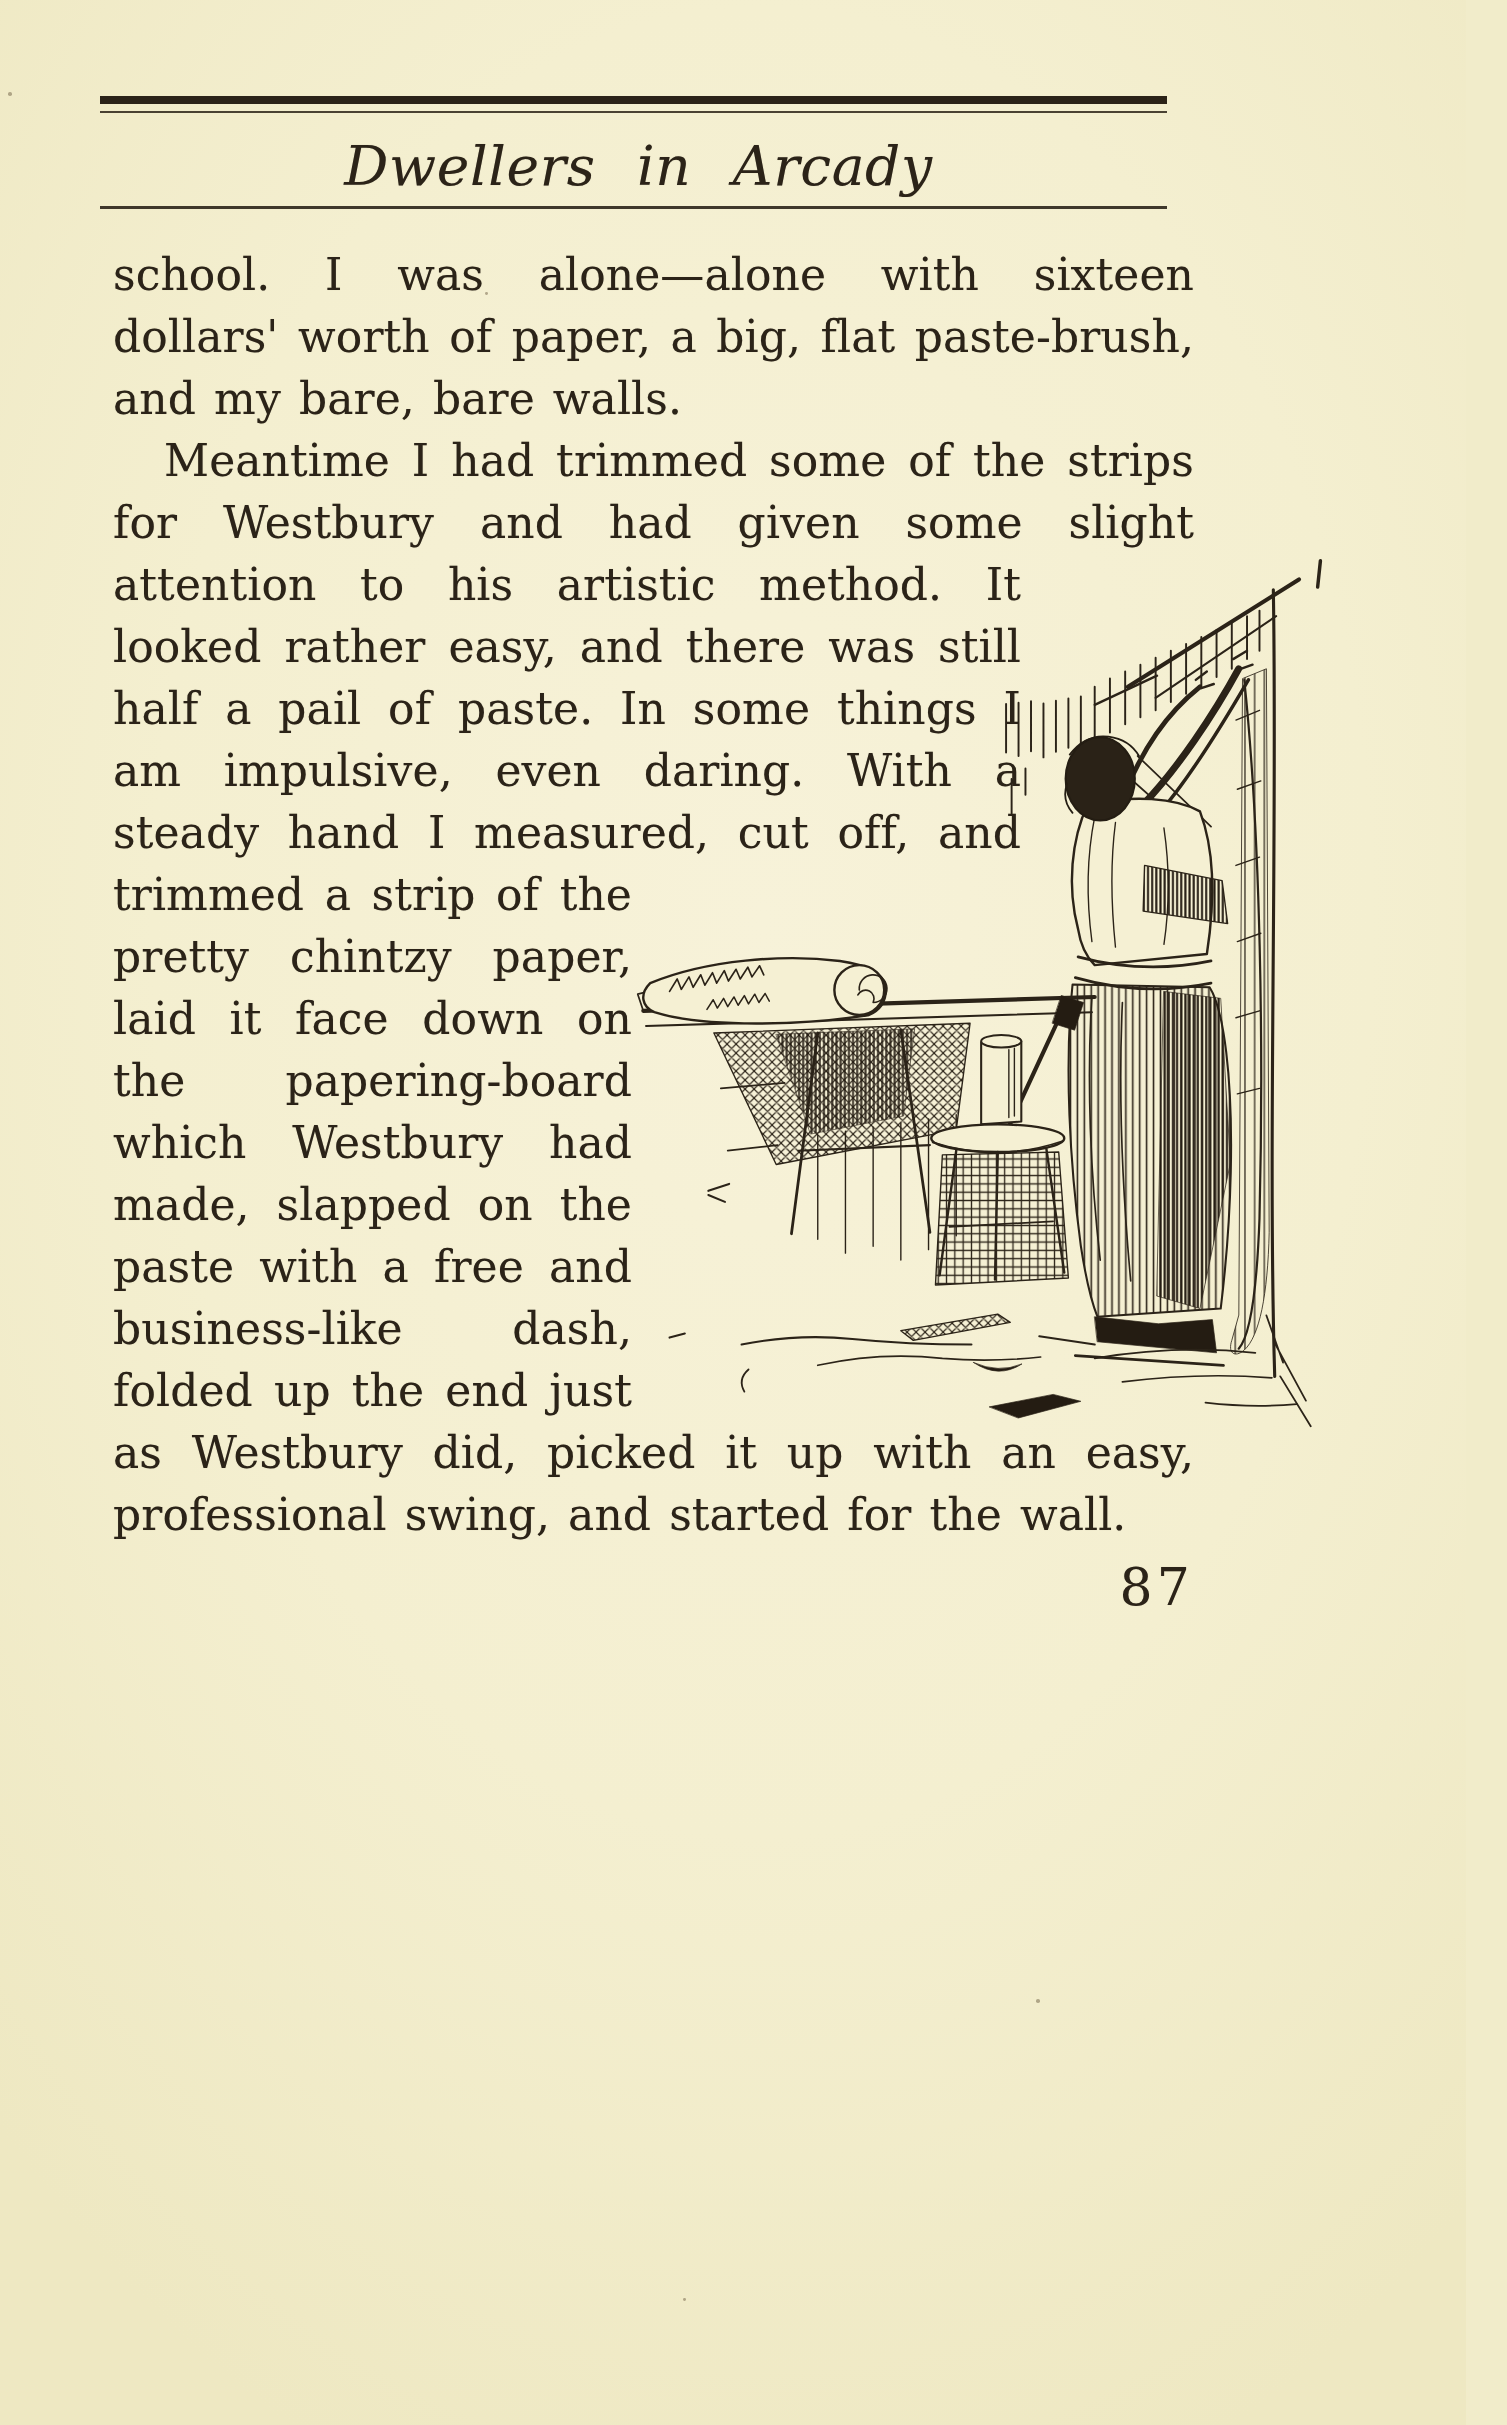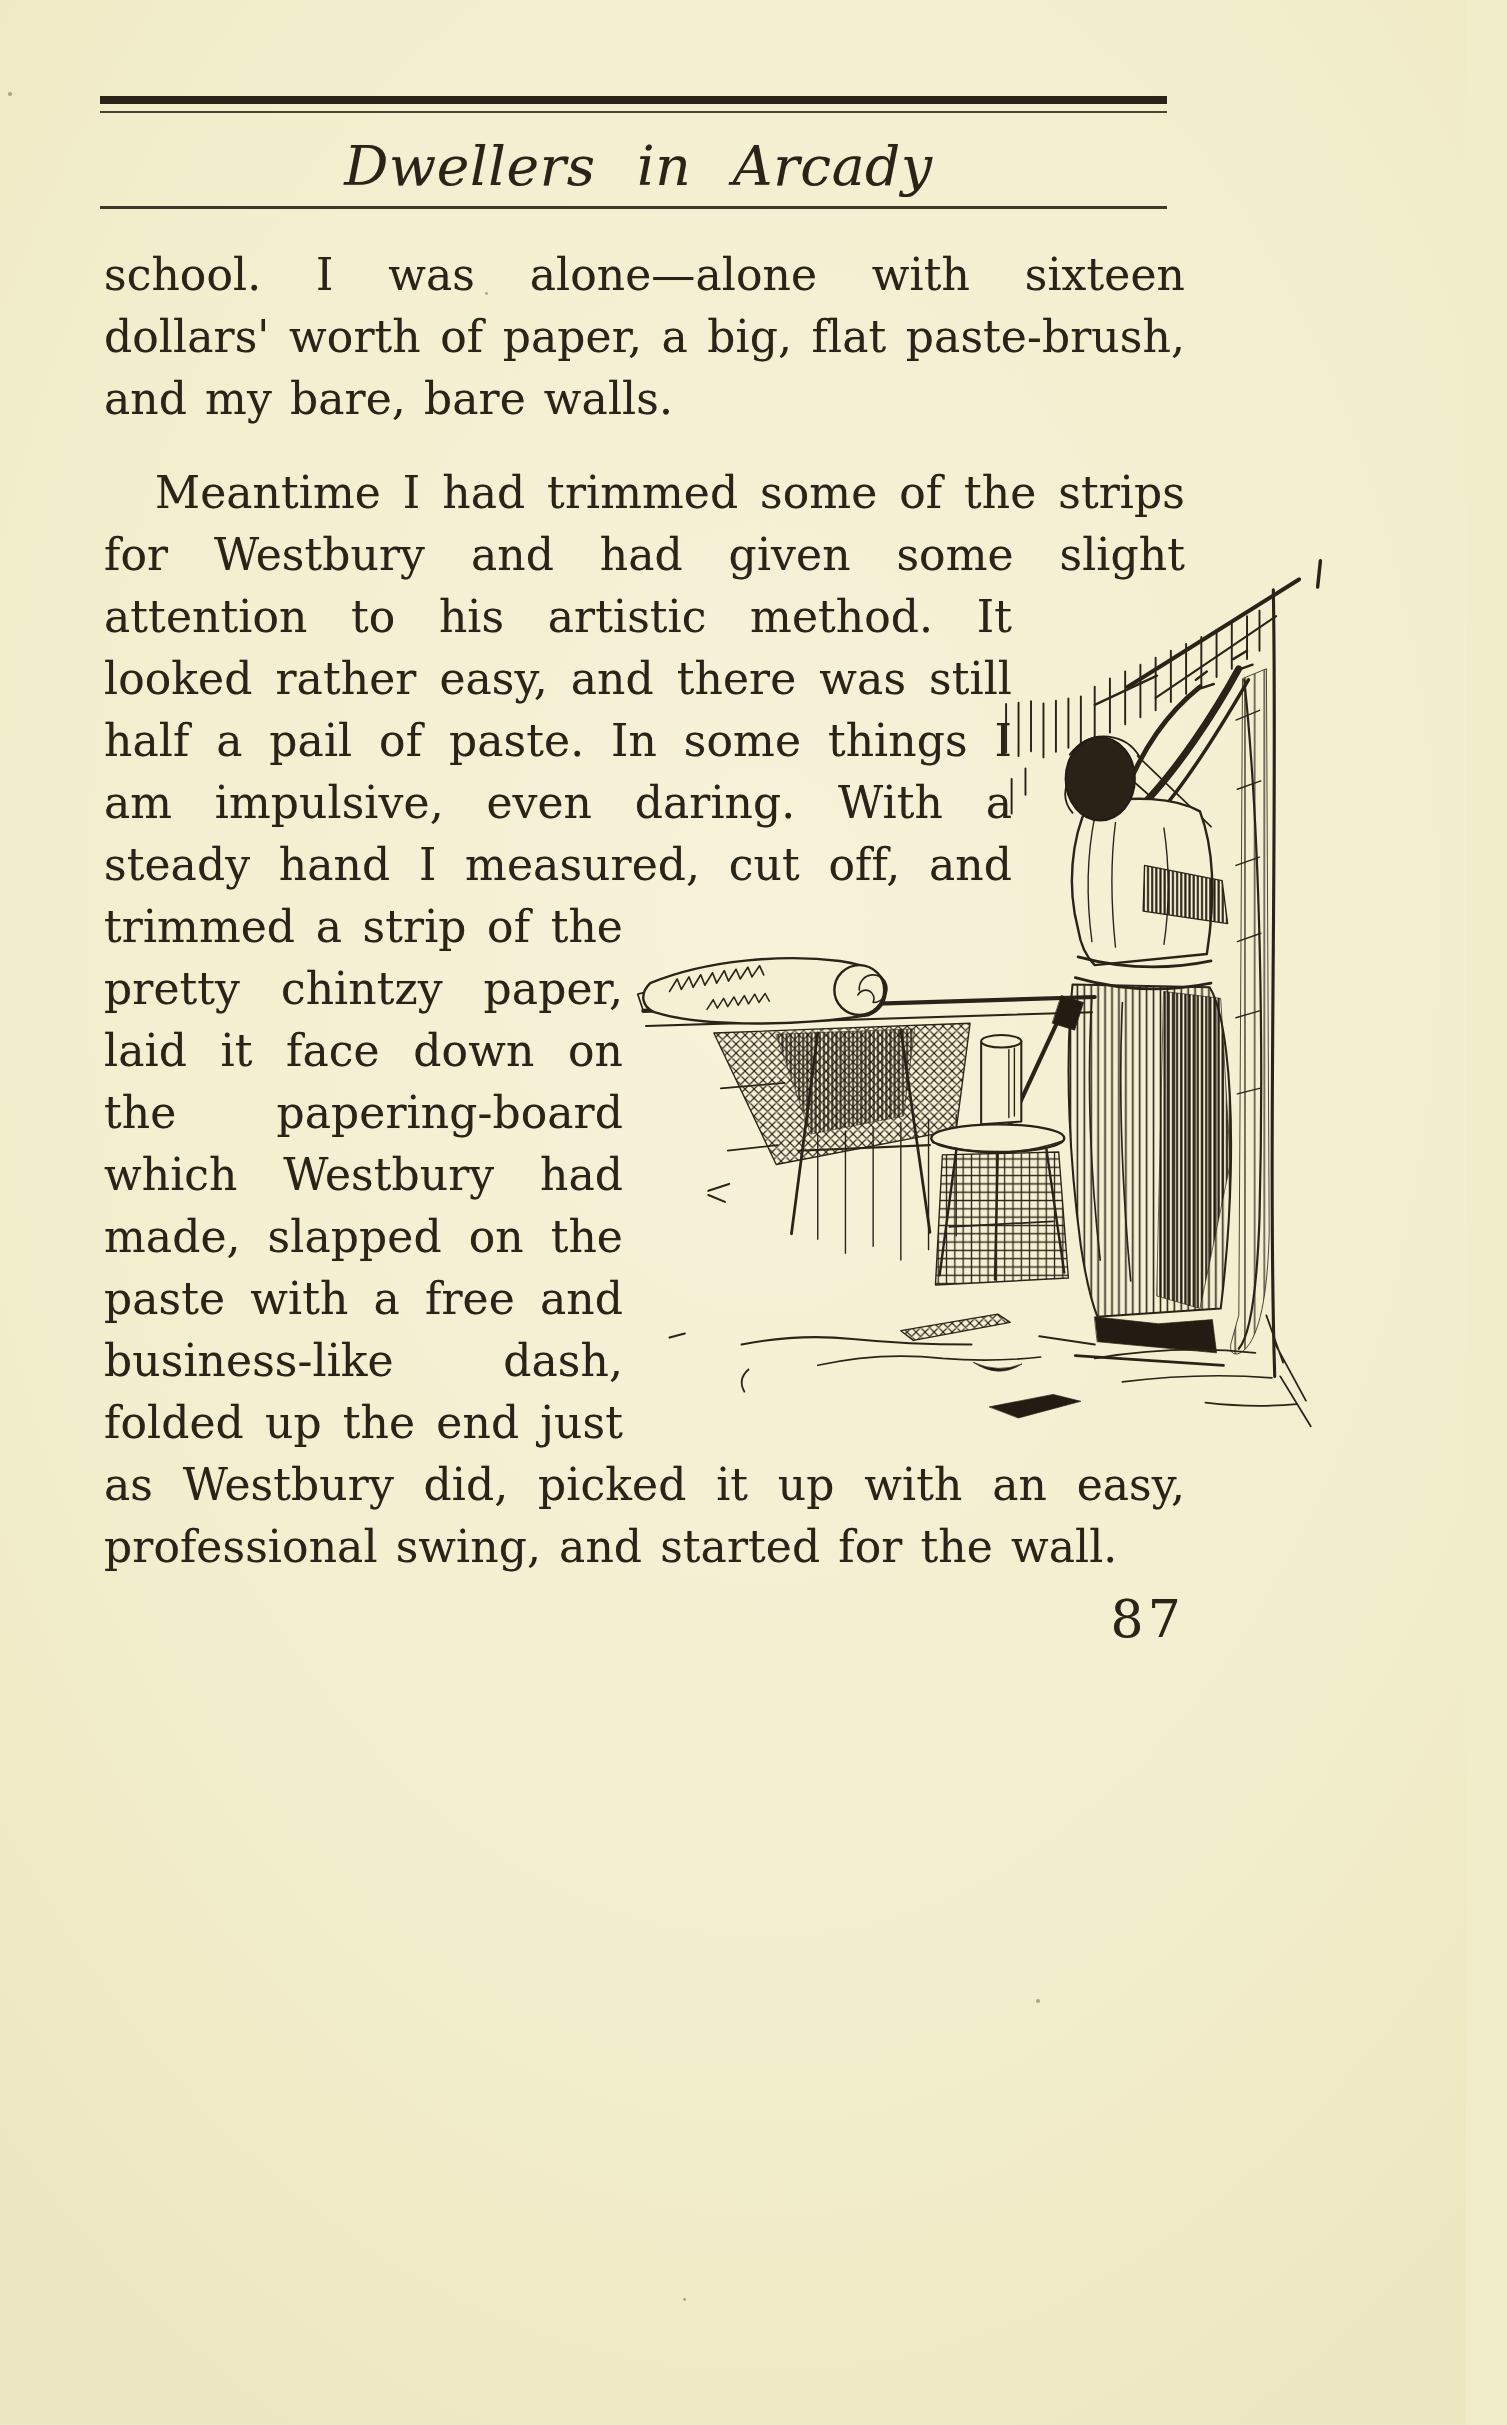--- a/index.html
+++ b/index.html
@@ -19,27 +19,27 @@
   .rule-thin{top:111px;height:2.1px;opacity:.85;}
   .rule-under{top:206px;height:2.8px;opacity:.9;}
   .running-head{
     position:absolute;left:98px;top:130px;width:1081px;
     text-align:center;font-style:italic;font-size:55px;line-height:72px;
     letter-spacing:0.7px;word-spacing:.42em;
     text-shadow:0 0 0.7px rgba(43,35,24,.35);
   }
   
   .text-block{
-    position:absolute;left:104px;top:244px;width:1081px;
+    position:absolute;left:113px;top:244px;width:1081px;
     font-size:44px;line-height:62px;text-align:justify;
     word-spacing:.09em;letter-spacing:0.1px;
     text-shadow:0 0 0.7px rgba(43,35,24,.3);
   }
   .para{margin:0;}
-  .indent{text-indent:51px;margin-top:32px;}
+  .indent{text-indent:51px;}
   .float-a{float:right;clear:right;width:173px;height:313px;}
   .float-b{float:right;clear:right;width:562px;height:500px;}
   .folio{
     text-align:right;font-size:52px;letter-spacing:4.2px;margin-top:9.7px;
     text-shadow:0 0 0.7px rgba(43,35,24,.3);
   }
   
   .illus{position:absolute;left:610px;top:540px;width:734px;height:907px;}
   .illus path,.illus ellipse,.illus circle,.illus line{vector-effect:none;}
   

